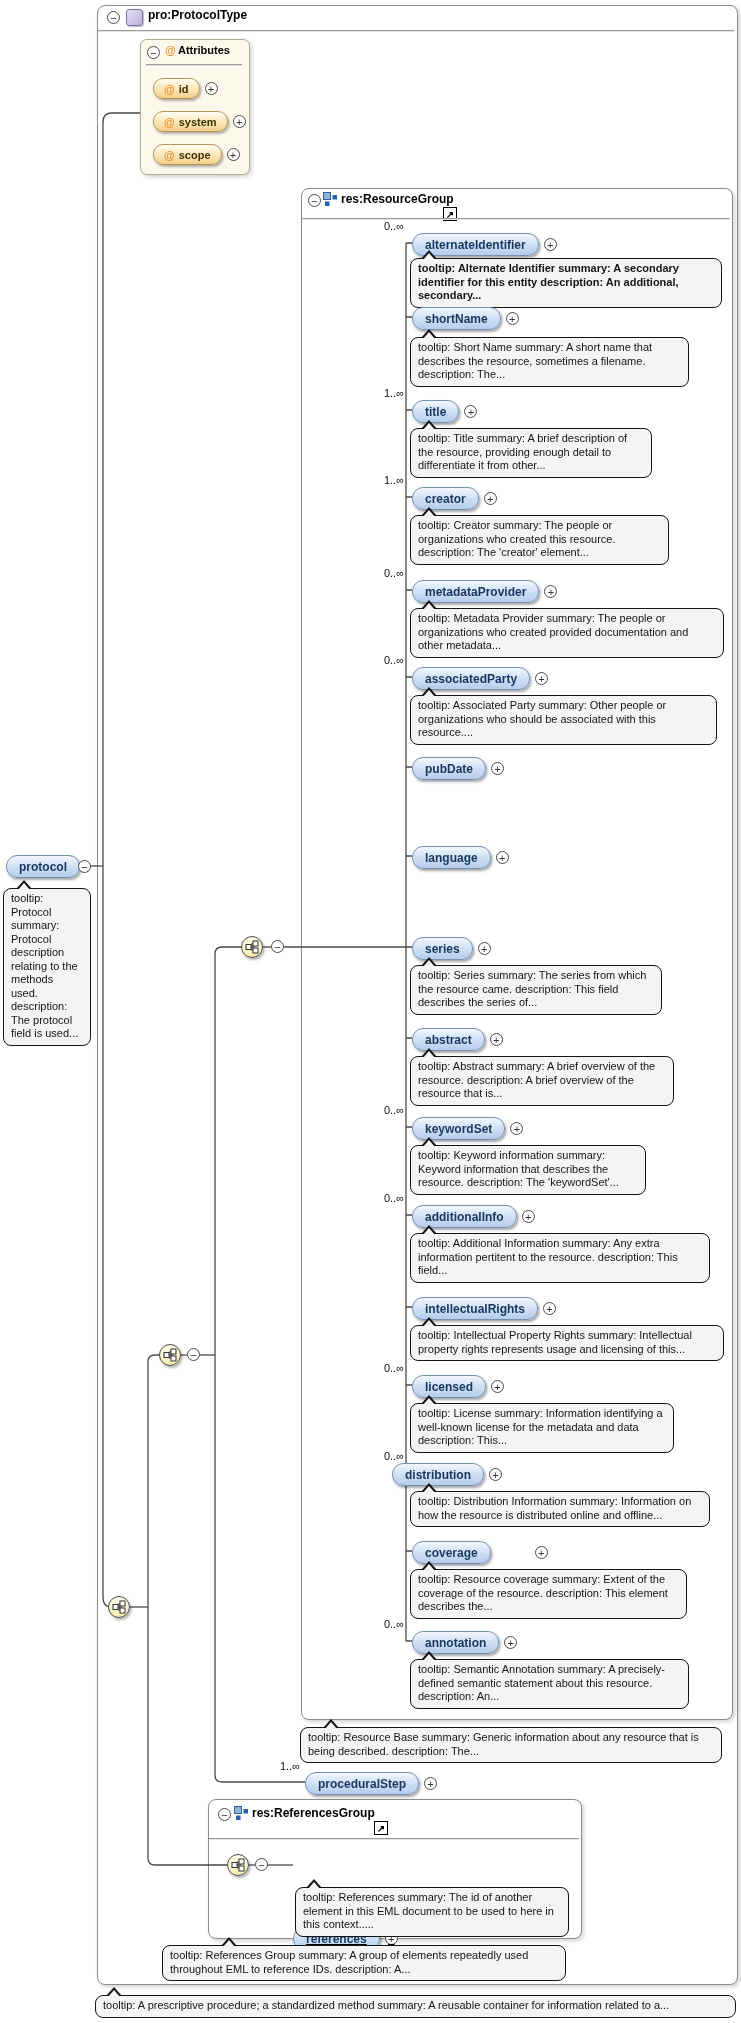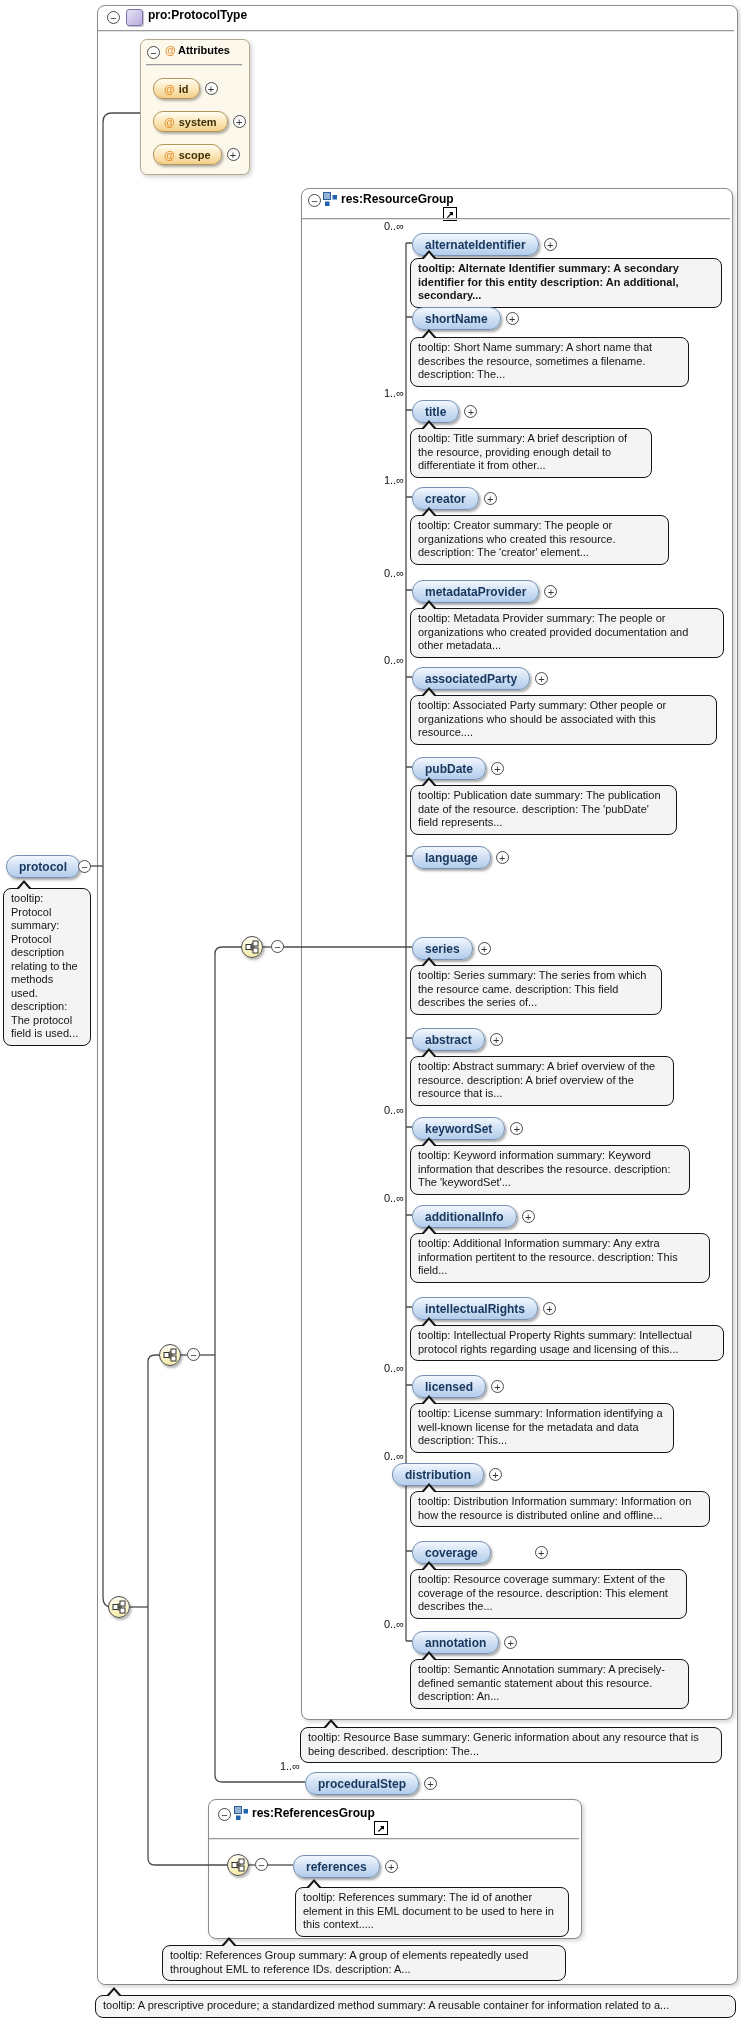--- a/index.html
+++ b/index.html
@@ -214,21 +214,20 @@
   <div class="row" style="left:412px;top:667px;">
     <span class="el">associatedParty</span>
     <span class="plus">+</span>
   </div>
   <div class="tip" style="left:410px;top:695px;width:307px;">tooltip: Associated Party summary: Other people or organizations who should be associated with this resource....</div>
 
   <div class="row" style="left:412px;top:757px;">
     <span class="el">pubDate</span>
     <span class="plus">+</span>
   </div>
-  <div class="tip" style="left:410px;top:785px;width:267px;">tooltip: Publication date summary: The publication date of the resource. description: The 'pubDate' field represents...</div>
 
   <div class="row" style="left:412px;top:846px;">
     <span class="el">language</span>
     <span class="plus">+</span>
   </div>
 
   <div class="row" style="left:412px;top:937px;">
     <span class="el">series</span>
     <span class="plus">+</span>
   </div>
@@ -238,34 +237,34 @@
     <span class="el">abstract</span>
     <span class="plus">+</span>
   </div>
   <div class="tip" style="left:410px;top:1056px;width:264px;">tooltip: Abstract summary: A brief overview of the resource. description: A brief overview of the resource that is...</div>
 
   <div class="occ" style="left:366px;top:1104px;">0..∞</div>
   <div class="row" style="left:412px;top:1117px;">
     <span class="el">keywordSet</span>
     <span class="plus">+</span>
   </div>
-  <div class="tip" style="left:410px;top:1145px;width:280px;">tooltip: Keyword information summary: Keyword information that describes the resource. description: The 'keywordSet'...</div>
+  <div class="tip" style="left:410px;top:1145px;width:236px;">tooltip: Keyword information summary: Keyword information that describes the resource. description: The 'keywordSet'...</div>
 
   <div class="occ" style="left:366px;top:1192px;">0..∞</div>
   <div class="row" style="left:412px;top:1205px;">
     <span class="el">additionalInfo</span>
     <span class="plus">+</span>
   </div>
   <div class="tip" style="left:410px;top:1233px;width:300px;">tooltip: Additional Information summary: Any extra information pertitent to the resource. description: This field...</div>
 
   <div class="row" style="left:412px;top:1297px;">
     <span class="el">intellectualRights</span>
     <span class="plus">+</span>
   </div>
-  <div class="tip" style="left:410px;top:1325px;width:314px;">tooltip: Intellectual Property Rights summary: Intellectual protocol rights regarding usage and licensing of this...</div>
+  <div class="tip" style="left:410px;top:1325px;width:314px;">tooltip: Intellectual Property Rights summary: Intellectual property rights represents usage and licensing of this...</div>
 
   <div class="occ" style="left:366px;top:1362px;">0..∞</div>
   <div class="row" style="left:412px;top:1375px;">
     <span class="el">licensed</span>
     <span class="plus">+</span>
   </div>
   <div class="tip" style="left:410px;top:1403px;width:264px;">tooltip: License summary: Information identifying a well-known license for the metadata and data description: This...</div>
 
   <div class="occ" style="left:366px;top:1450px;">0..∞</div>
   <div class="row" style="left:392px;top:1463px;">
@@ -288,21 +287,21 @@
   <div class="tip" style="left:410px;top:1659px;width:279px;">tooltip: Semantic Annotation summary: A precisely-defined semantic statement about this resource. description: An...</div>
 
   <div class="tip" style="left:300px;top:1727px;width:422px;--pt:22px;">tooltip: Resource Base summary: Generic information about any resource that is being described. description: The...</div>
 
   <div class="occ" style="left:262px;top:1760px;">1..∞</div>
   <div class="row" style="left:305px;top:1772px;">
     <span class="el">proceduralStep</span>
     <span class="plus">+</span>
   </div>
 
-  <div class="row" style="left:293px;top:1855px;">
+  <div class="row" style="left:293px;top:1927px;text-decoration:underline;">
     <span class="el">references</span>
     <span class="plus">+</span>
   </div>
   <div class="tip" style="left:295px;top:1887px;width:274px;">tooltip: References summary: The id of another element in this EML document to be used to here in this context.....</div>
 
   <div class="tip" style="left:162px;top:1945px;width:404px;--pt:58px;">tooltip: References Group summary: A group of elements repeatedly used throughout EML to reference IDs. description: A...</div>
 
   <div class="tip" style="left:95px;top:1995px;width:641px;--pt:10px;">tooltip: A prescriptive procedure; a standardized method summary: A reusable container for information related to a...</div>
 
 </div>

